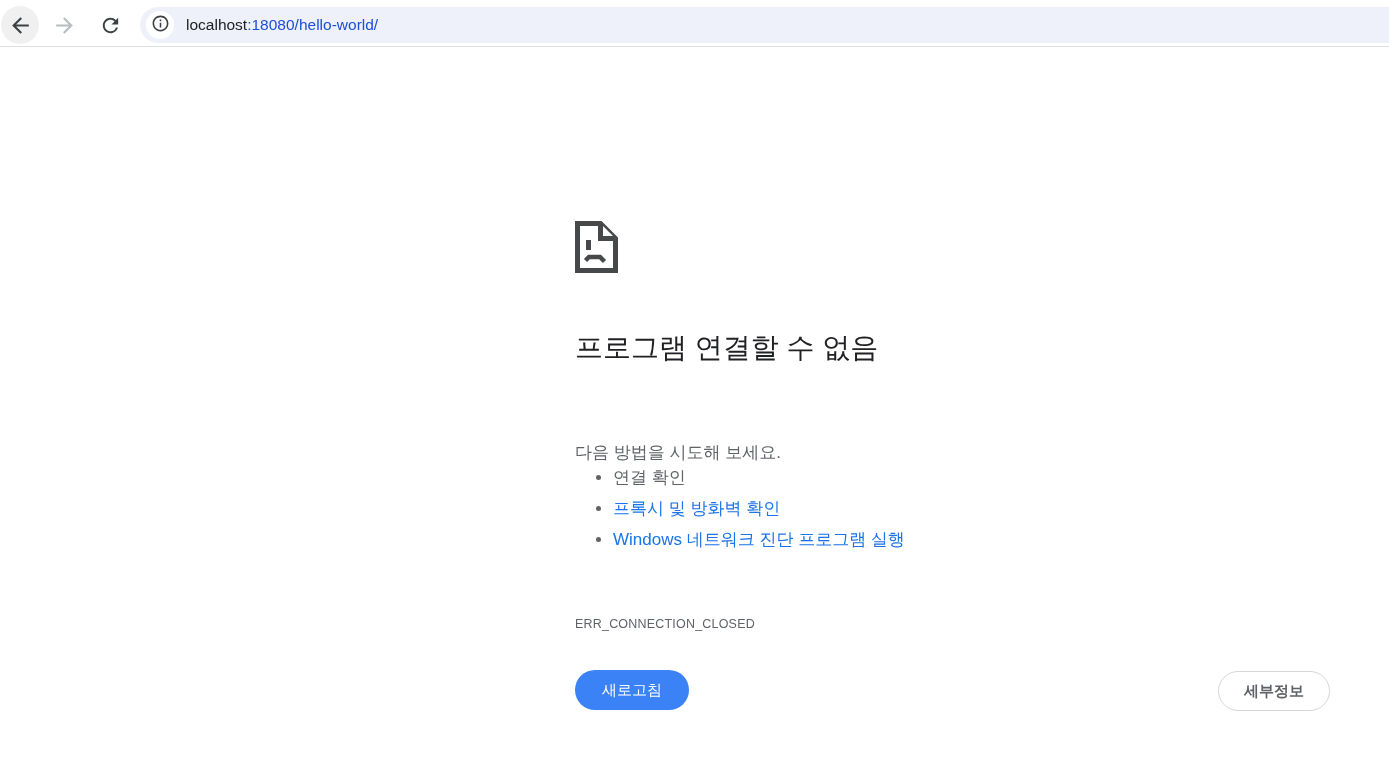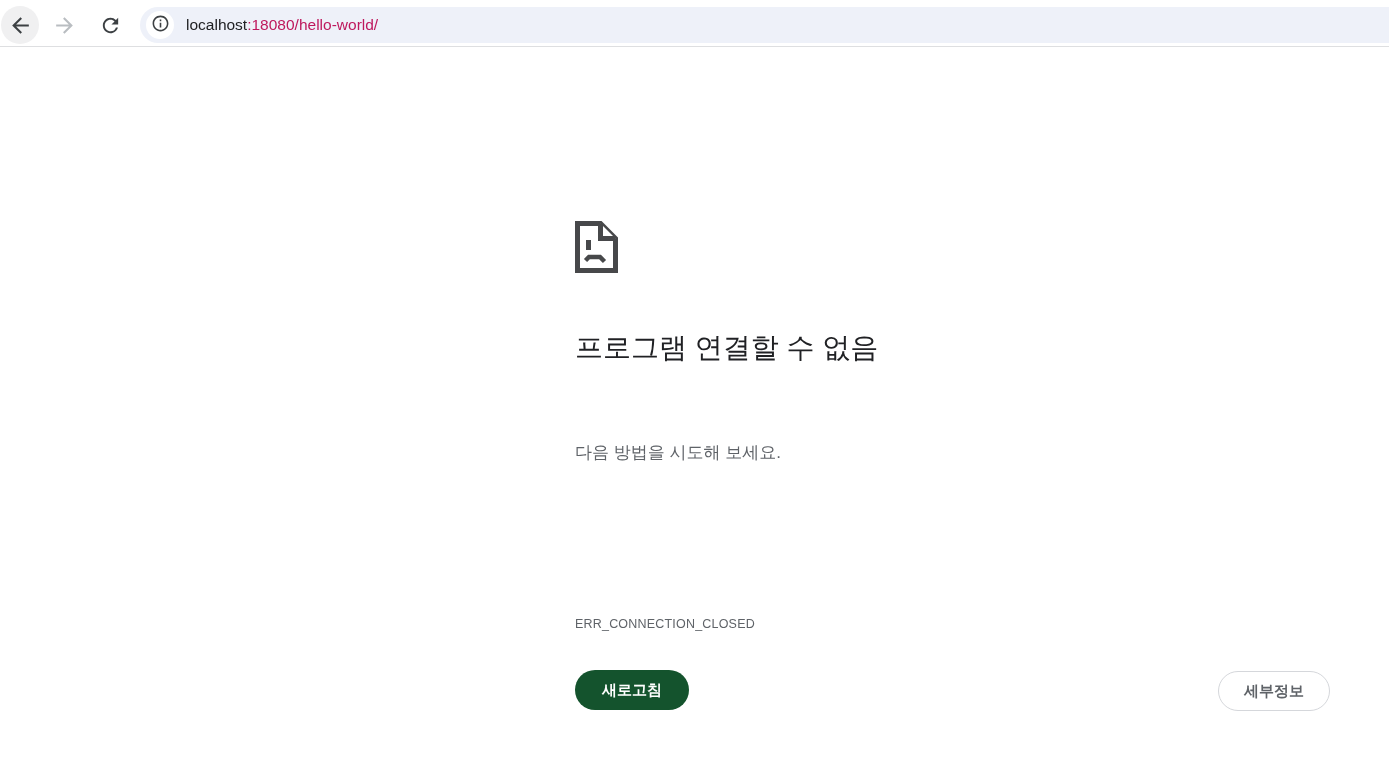--- a/index.html
+++ b/index.html
@@ -61,21 +61,21 @@
   .url-text {
     position: absolute;
     left: 46px; top: 0;
     height: 36px;
     display: flex;
     align-items: center;
     font-size: 15.5px;
     white-space: nowrap;
   }
   .url-host { color: #202124; }
-  .url-rest { color: #be185d; }
+  .url-rest { color: #1d4ed8; }
 
   
   .sad-icon {
     position: absolute;
     left: 573px; top: 221px;
   }
   .error-title {
     position: absolute;
     left: 575px; top: 329px;
     font-size: 28px;
@@ -122,25 +122,25 @@
     letter-spacing: 0.2px;
     margin-top: 33px;
   }
   .reload-page-btn {
     position: absolute;
     left: 575px; top: 670px;
     height: 40px;
     padding: 0 27px;
     border: none;
     border-radius: 20px;
-    background: #14532d;
+    background: #3b82f6;
     color: #ffffff;
     font-family: inherit;
     font-size: 15px;
-    font-weight: 700;
+    font-weight: 400;
     cursor: pointer;
   }
   .details-btn {
     position: absolute;
     left: 1218px; top: 671px;
     height: 40px;
     padding: 0 25px;
     border: 1px solid #d5d7db;
     border-radius: 20px;
     background: #ffffff;
@@ -204,20 +204,31 @@
       <rect x="13" y="19" width="5" height="10" fill="#47484a"></rect>
       <path d="M12.5 39.5 L16 36 H27 L31.5 40.5" fill="none" stroke="#47484a" stroke-width="4.5"></path>
     </svg>
   </div>
 
   <h1 class="error-title">프로그램 연결할 수 없음</h1>
 
 
   <div class="suggestions-title">다음 방법을 시도해 보세요.</div>
 
+  <ul class="suggestions-list">
+    <li>
+      <span>연결 확인</span>
+    </li>
+    <li>
+      <a class="link">프록시 및 방화벽 확인</a>
+    </li>
+    <li>
+      <a class="link">Windows 네트워크 진단 프로그램 실행</a>
+    </li>
+  </ul>
 
   <div class="error-code">ERR_CONNECTION_CLOSED</div>
 
   <button class="reload-page-btn">새로고침</button>
 
   <button class="details-btn">세부정보</button>
 
 </div>
 
 </body></html>

